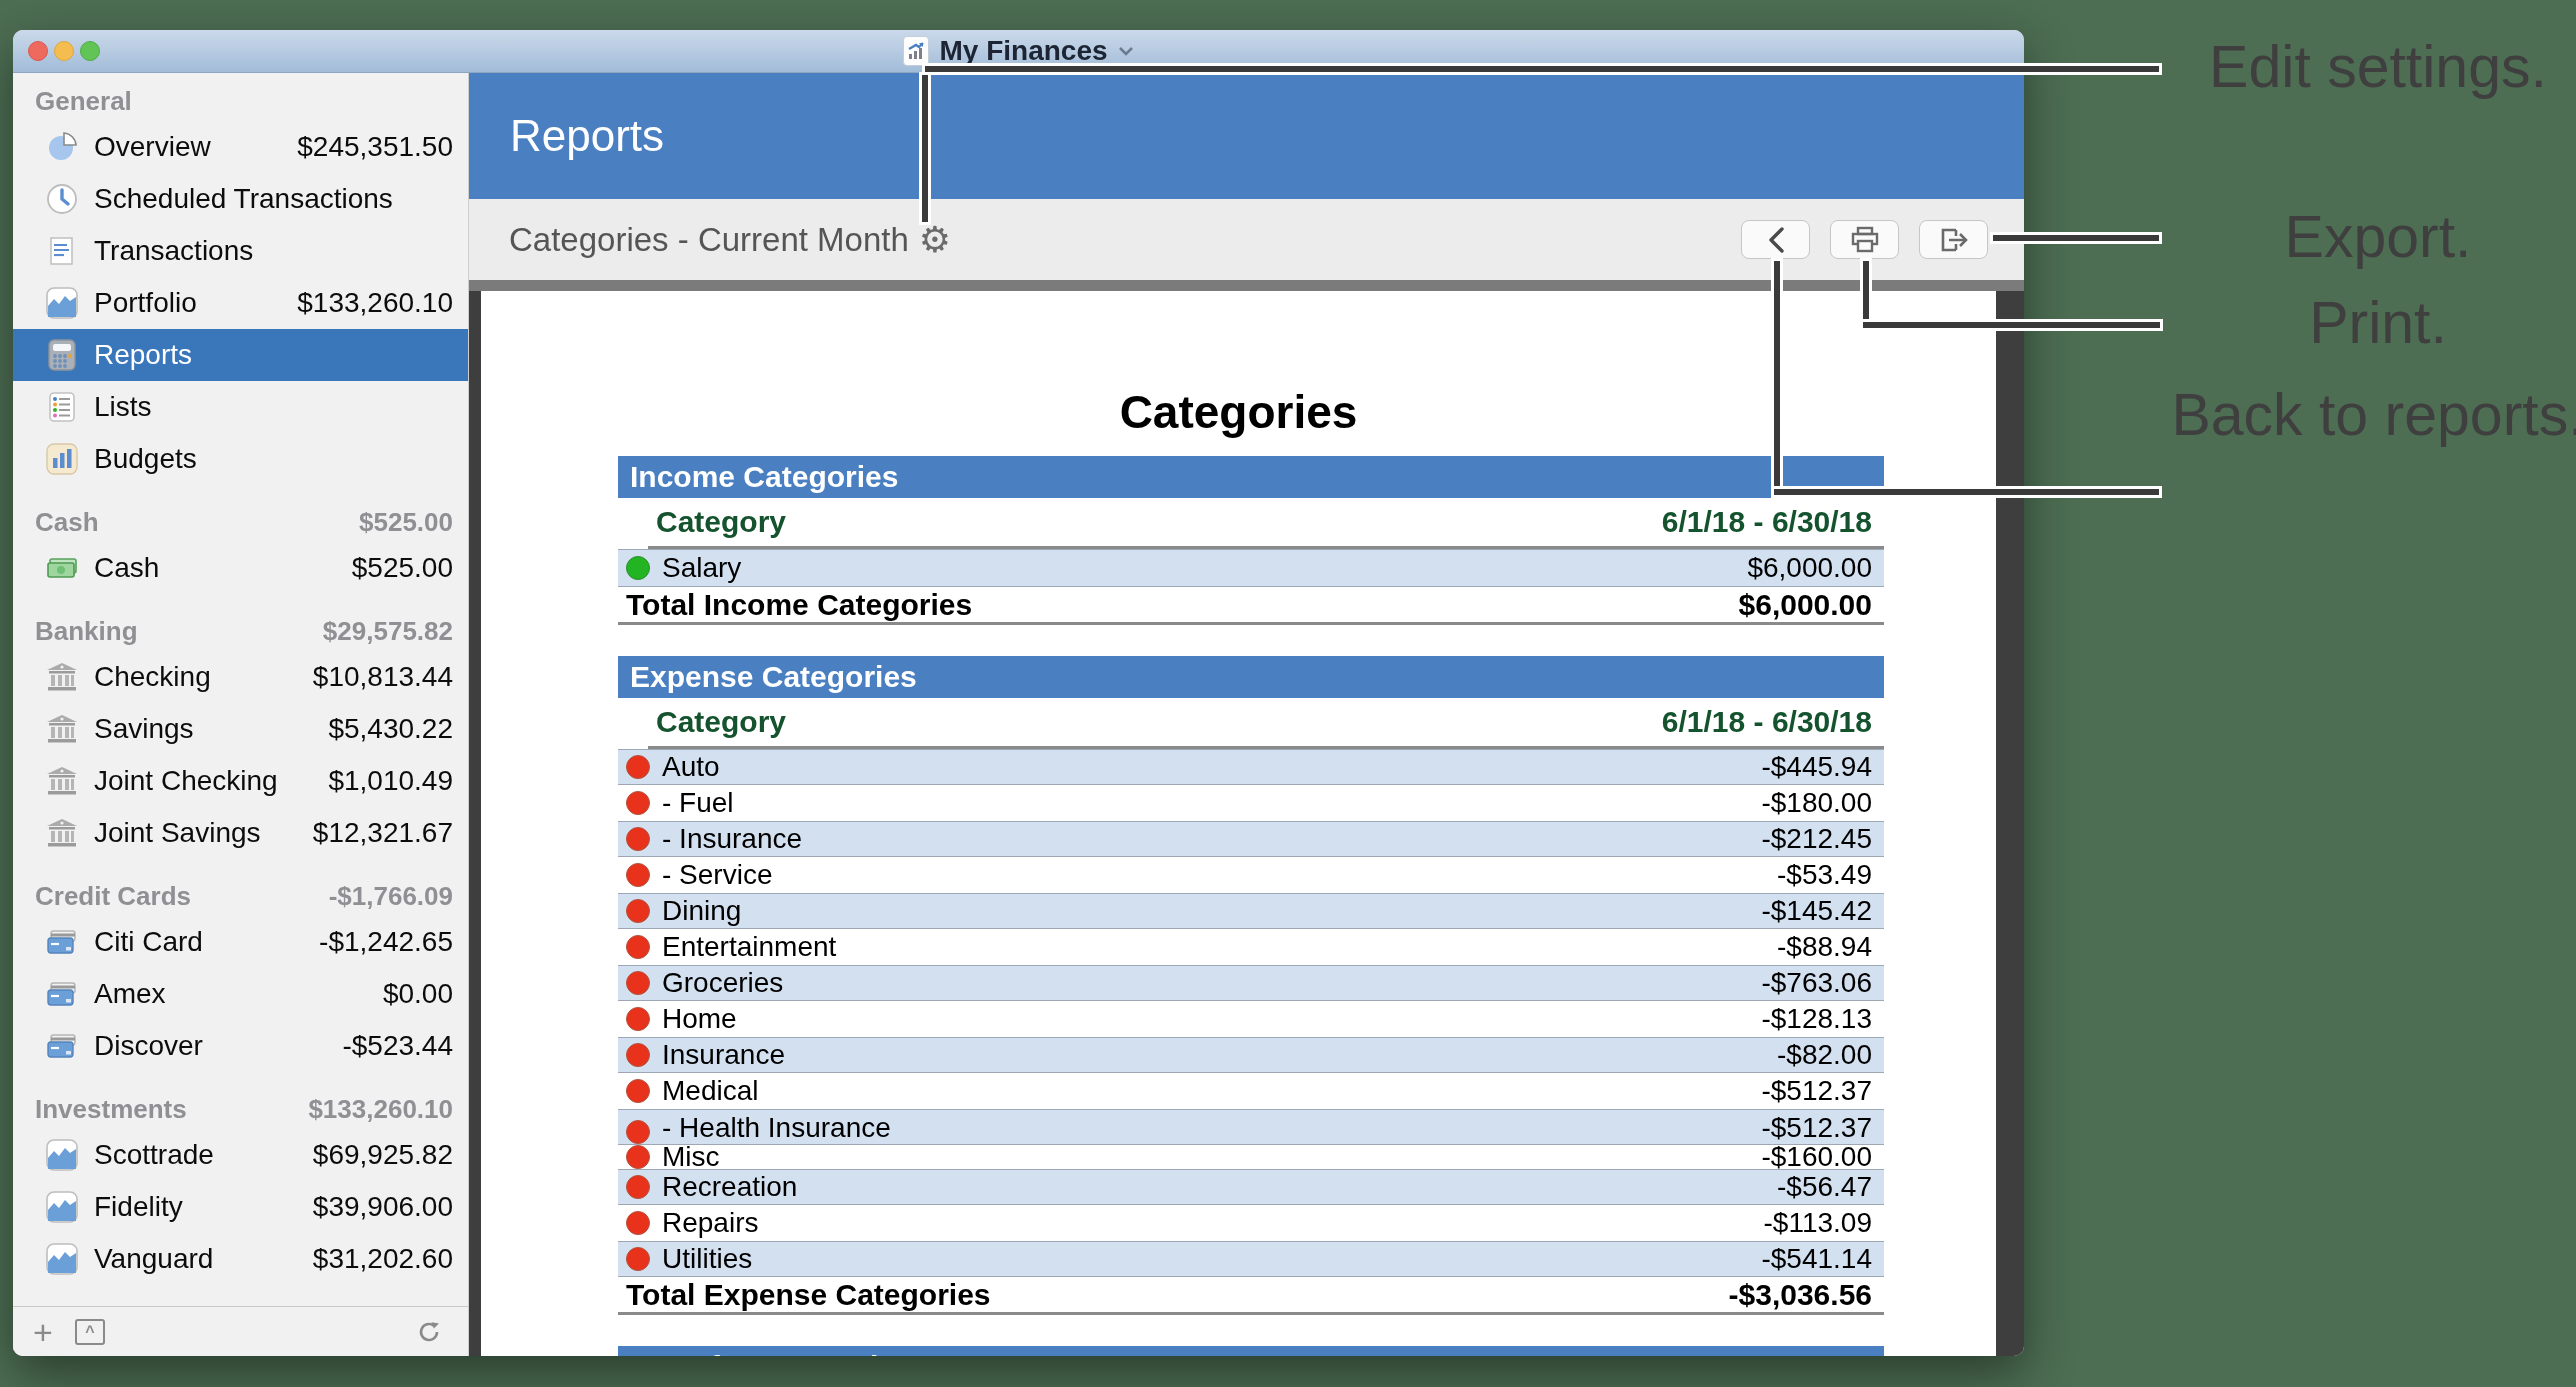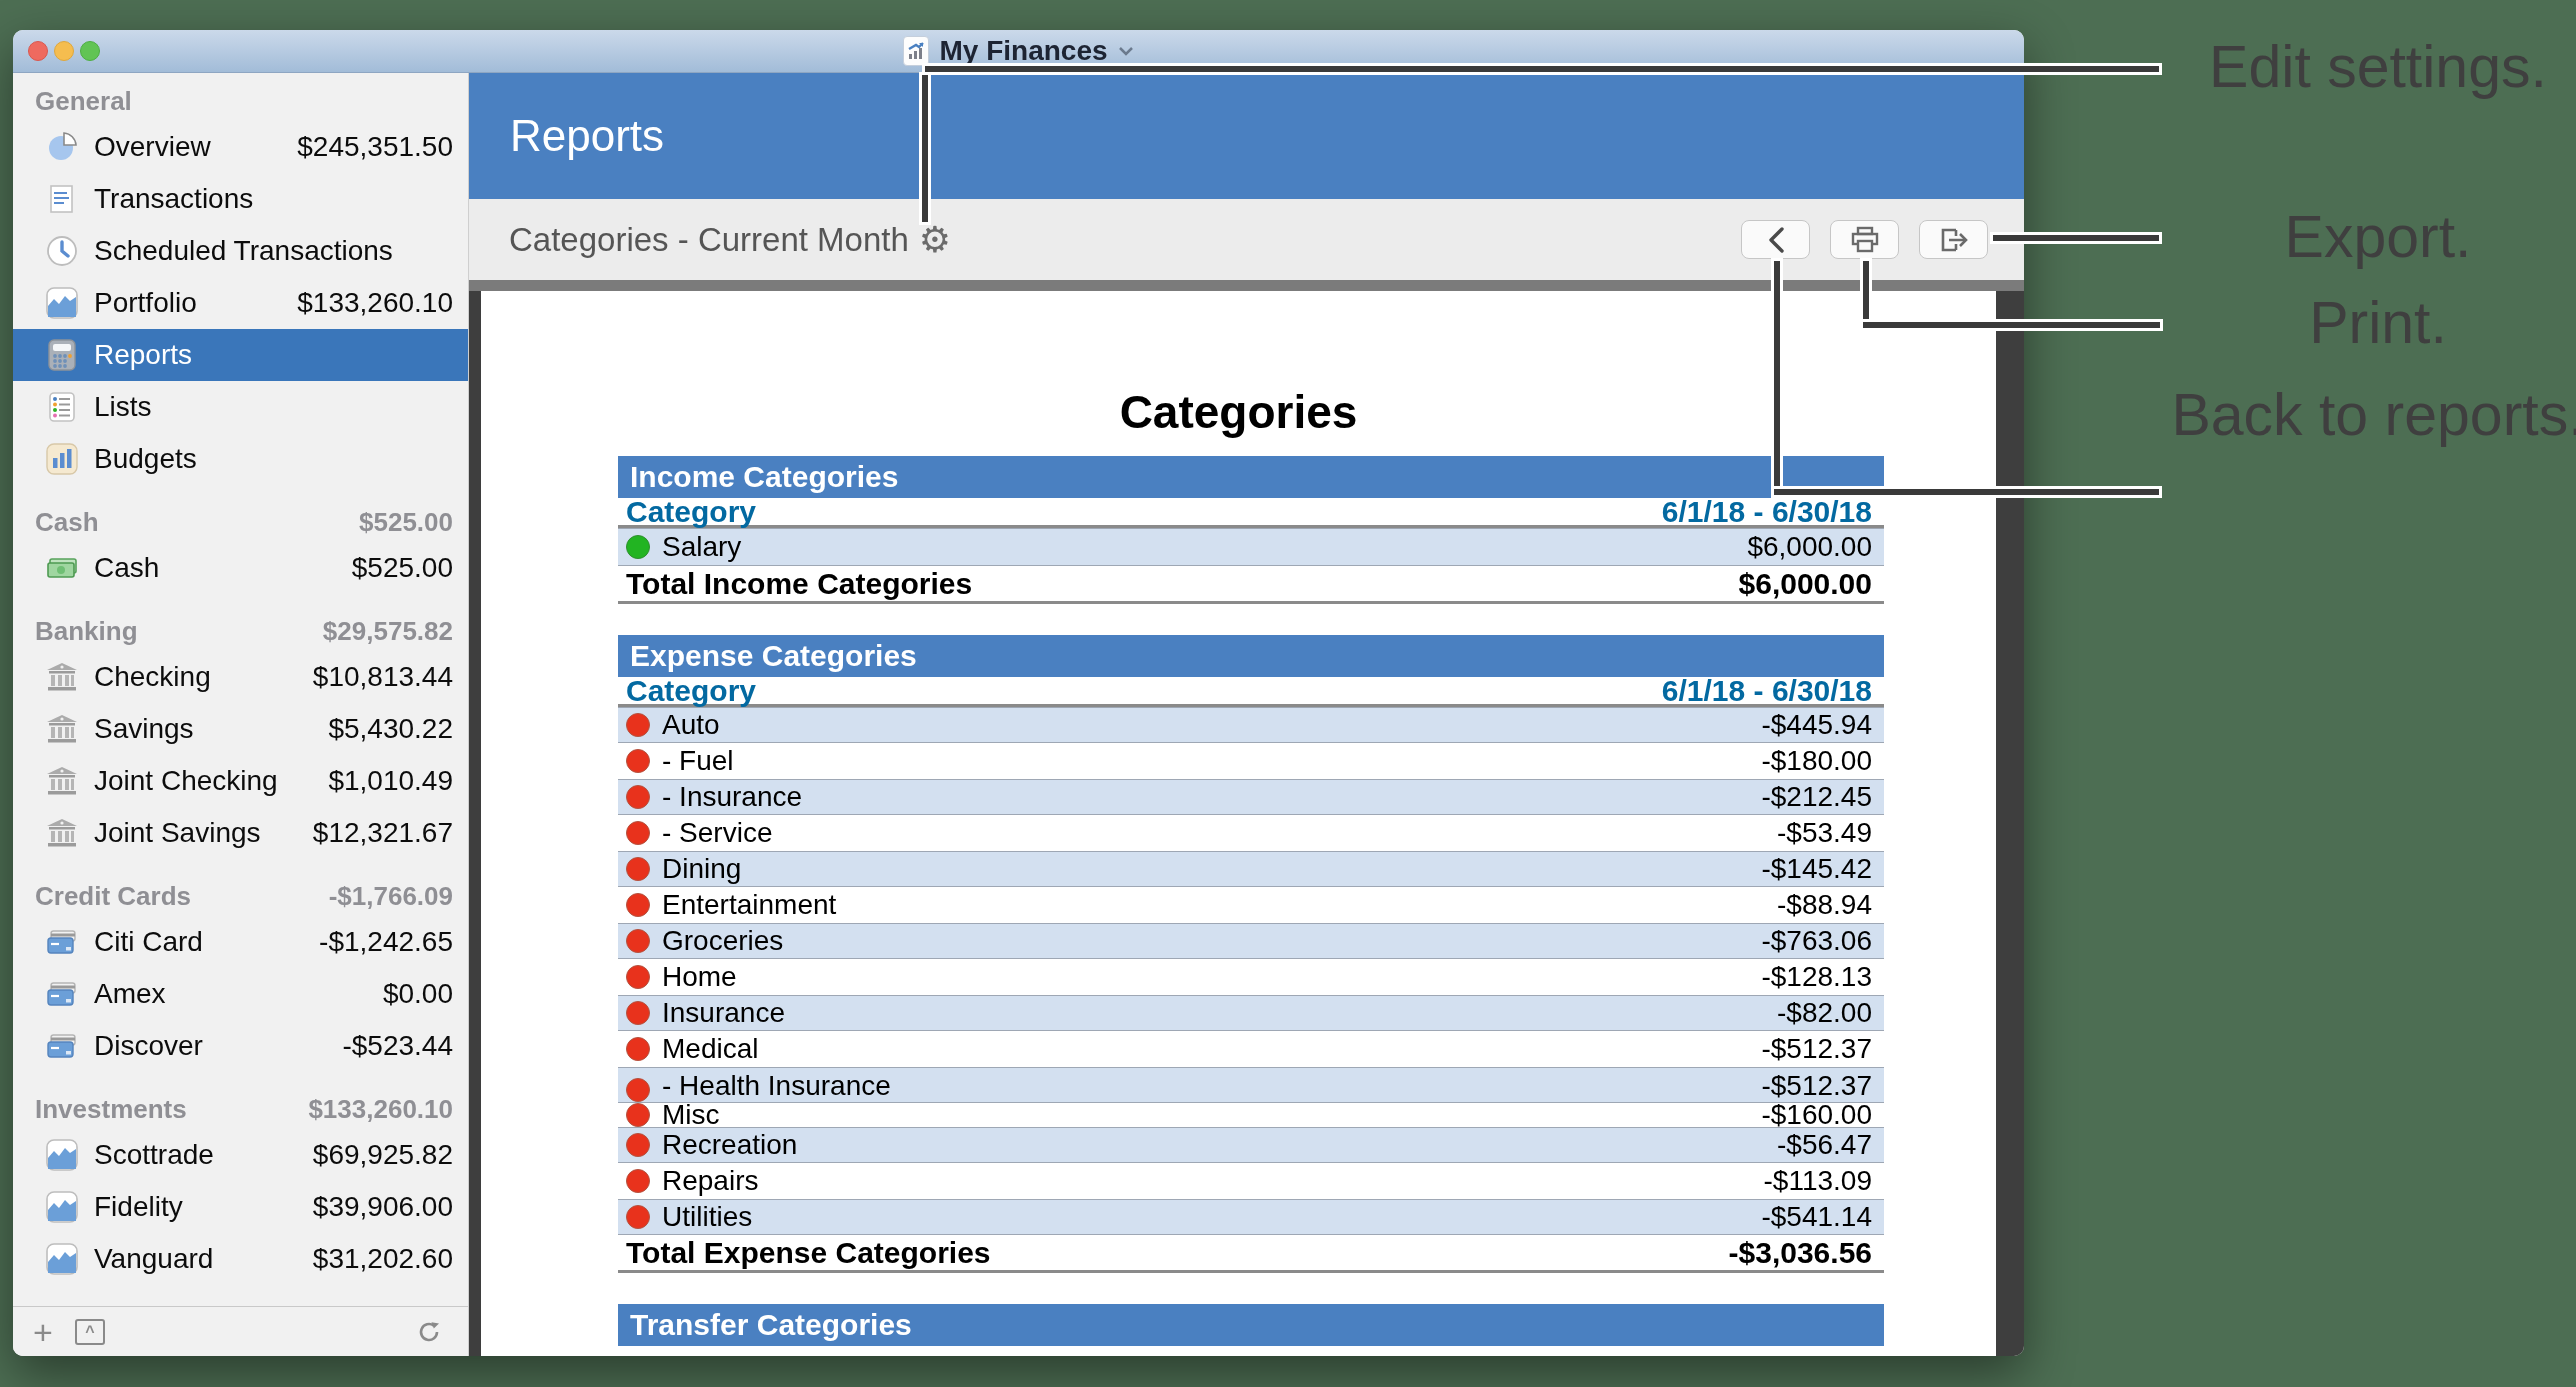--- a/index.html
+++ b/index.html
@@ -62,22 +62,22 @@
   .tbuttons{position:absolute;right:36px;top:21px;display:flex;gap:20px;}
   .tbtn{width:67px;height:37px;background:#fafafa;border:1px solid #c6c6c6;border-radius:8px;
     display:flex;align-items:center;justify-content:center;cursor:pointer;}
   
   .content{flex:1;background:#3e3e3e;border-top:11px solid #7b7b7b;overflow:hidden;}
   .page{margin:0 28px 0 12px;background:#ffffff;height:100%;overflow:hidden;position:relative;}
   .rtitle{margin-top:94px;text-align:center;font-size:46px;font-weight:bold;color:#000;}
   .rtable{margin:0 0 0 137px;width:1266px;}
   .tsection{height:42px;background:#4a80c1;color:#fff;font-size:30px;font-weight:bold;
     display:flex;align-items:center;padding-left:12px;box-sizing:border-box;}
-  .tcolrow{height:30px;display:flex;align-items:center;font-size:30px;font-weight:bold;color:#0369a1;
-    border-bottom:3px solid #8a8a8a;box-sizing:border-box;padding:0 12px 0 8px;}
+  .tcolrow{height:51px;display:flex;align-items:center;font-size:30px;font-weight:bold;color:#14532d;
+    border-bottom:3px solid #8a8a8a;box-sizing:border-box;padding:0 12px 0 8px;margin-left:30px;}
   .tcolrow .tdate{margin-left:auto;}
   .trow{height:36px;display:flex;align-items:center;font-size:28px;color:#000;
     box-sizing:border-box;padding:0 12px 0 8px;}
   .trow.shade{background:#d3e0f0;border-top:1px solid #9ea7b4;border-bottom:1px solid #9ea7b4;}
   .trow .tamount{margin-left:auto;}
   .dot{width:24px;height:24px;border-radius:50%;flex:none;margin-right:12px;}
   .dot.red{background:#e8321c;border:1px solid #b3523f;box-sizing:border-box;}
   .dot.green{background:#22b422;border:1px solid #2e8f2e;box-sizing:border-box;}
   .ttotal{height:38px;display:flex;align-items:center;font-size:30px;font-weight:bold;color:#000;
     border-bottom:3px solid #8a8a8a;box-sizing:border-box;padding:0 12px 0 8px;}
@@ -132,37 +132,37 @@
                 <circle cx="16" cy="18" r="12" fill="#a6c6ee"></circle>
                 <path d="M19 15 V3 a13 13 0 0 1 12 12 z" fill="#fff" stroke="#8a8a8a" stroke-width="1.6"></path>
               </svg>
             </span>
             <span class="slabel">Overview</span>
             <span class="svalue">$245,351.50</span>
           </div>
           <div class="srow">
             <span class="sicon">
               <svg width="34" height="34" viewBox="0 0 34 34">
+                <circle cx="17" cy="17" r="14" fill="#fff" stroke="#bdbdbd" stroke-width="1.8"></circle>
+                <path d="M17 8 V17 L23 22" fill="none" stroke="#5b8dd0" stroke-width="3.4" stroke-linecap="round"></path>
+              </svg>
+            </span>
+            <span class="slabel">Scheduled Transactions</span>
+            <span class="svalue"></span>
+          </div>
+          <div class="srow">
+            <span class="sicon">
+              <svg width="34" height="34" viewBox="0 0 34 34">
                 <rect x="6" y="4" width="21" height="26" fill="#fff" stroke="#c2c2c2" stroke-width="1.6"></rect>
                 <line x1="9" y1="11" x2="22" y2="11" stroke="#5b8dd0" stroke-width="2.2"></line>
                 <line x1="9" y1="16" x2="24" y2="16" stroke="#5b8dd0" stroke-width="2.2"></line>
                 <line x1="9" y1="21" x2="19" y2="21" stroke="#5b8dd0" stroke-width="2.2"></line>
               </svg>
             </span>
             <span class="slabel">Transactions</span>
-            <span class="svalue"></span>
-          </div>
-          <div class="srow">
-            <span class="sicon">
-              <svg width="34" height="34" viewBox="0 0 34 34">
-                <circle cx="17" cy="17" r="14" fill="#fff" stroke="#bdbdbd" stroke-width="1.8"></circle>
-                <path d="M17 8 V17 L23 22" fill="none" stroke="#5b8dd0" stroke-width="3.4" stroke-linecap="round"></path>
-              </svg>
-            </span>
-            <span class="slabel">Scheduled Transactions</span>
             <span class="svalue"></span>
           </div>
           <div class="srow">
             <span class="sicon">
               <svg width="34" height="34" viewBox="0 0 34 34">
                 <rect x="2" y="2" width="30" height="30" rx="7" fill="#fff" stroke="#bdbdbd" stroke-width="1.6"></rect>
                 <path d="M3 31 V20 L9 13 L14 18 L20 10 L25 15 L31 11 V31 z" fill="#6b9fd8"></path>
               </svg>
             </span>
             <span class="slabel">Portfolio</span>

